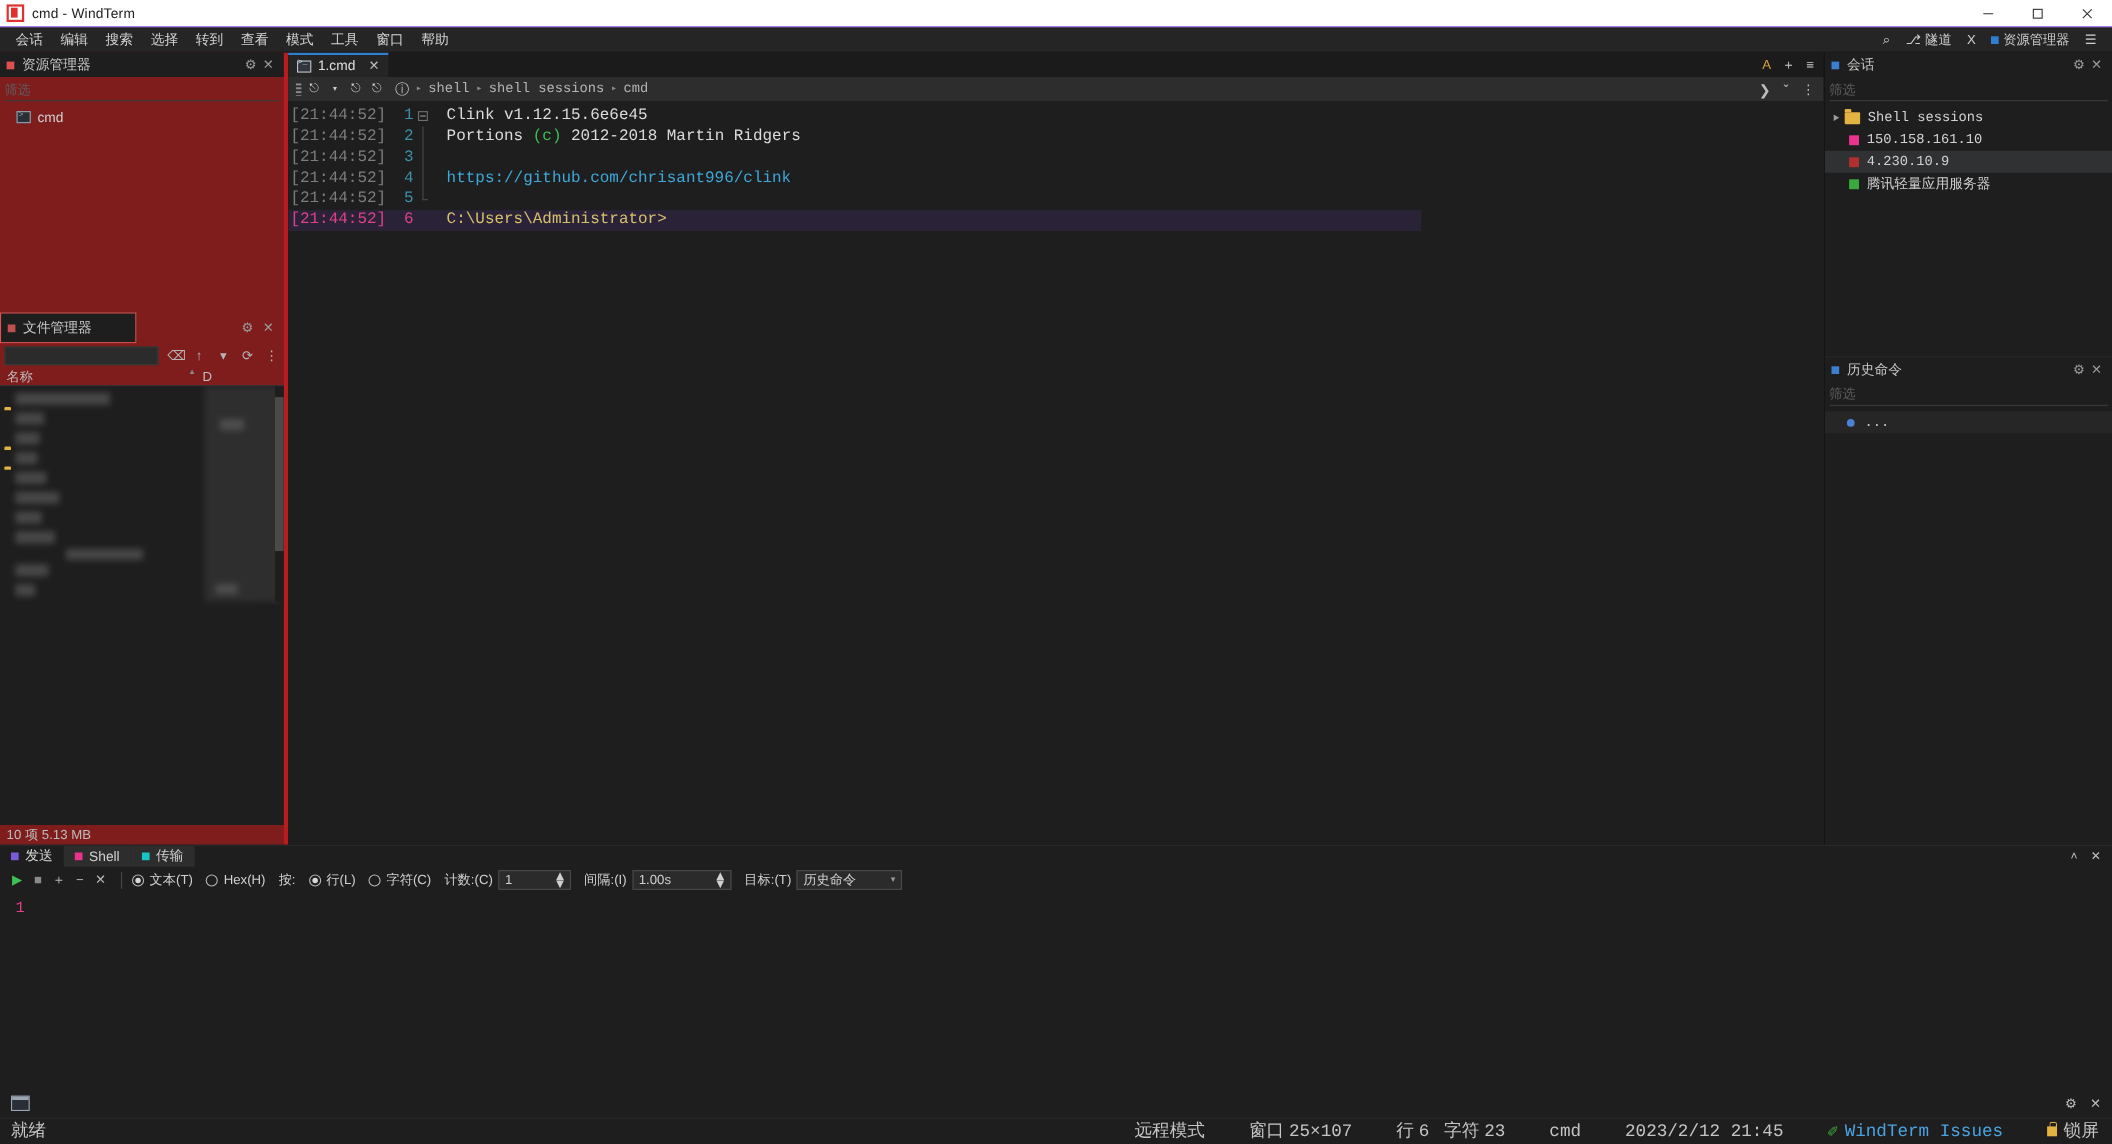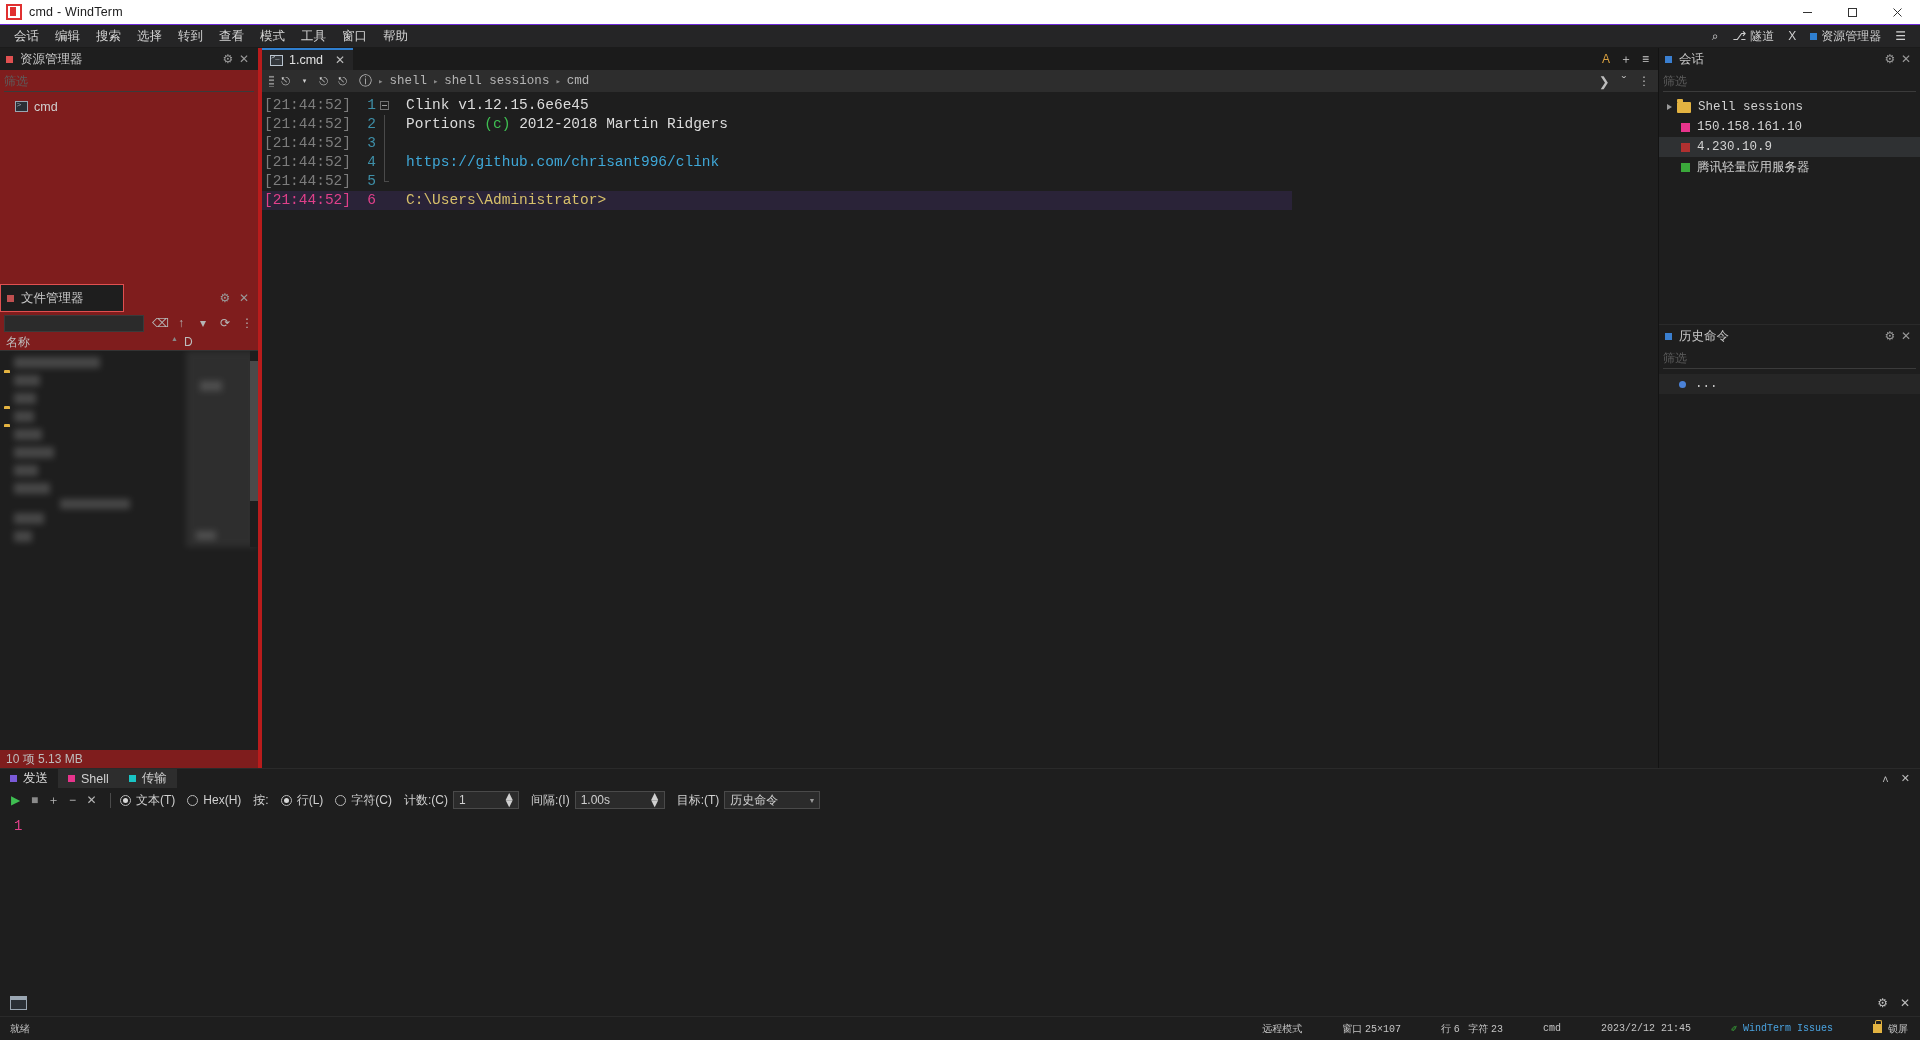--- a/index.html
+++ b/index.html
@@ -171,21 +171,21 @@
   .combo { width:96px;height:18px;background:#2b2b2b;border:1px solid #4a4a4a;display:flex;align-items:center;justify-content:space-between;padding:0 4px 0 5px;font-size:12px;color:#d0d0d0; }
   .combo .car { font-size:7px;color:#9a9a9a; }
   .send-edit { height: 178px; background:#1e1e1e; font-family:"Liberation Mono",monospace; font-size:14px; padding: 6px 0 0 14px; color:#e0408a; }
 
   
   .bottombar { height: 26px; flex:none; display:flex; align-items:center; background:#1e1e1e; padding-left:10px; }
   .bb-ico { width:17px;height:14px;border:1px solid #9aa6b2;background:#2a2f35;position:relative; }
   .bb-ico::after{content:"";position:absolute;left:0;top:0;right:0;height:3px;background:#9aa6b2;}
   .bb-spacer{flex:1 1 auto;}
   .bb-right{display:flex;align-items:center;gap:12px;padding-right:10px;color:#bdbdbd;font-size:12px;}
-  .statusbar { height: 24px; flex:none; display:flex; align-items:center; background:#1e1e1e; font-size:10px; color:#c4c4c4; padding-left:10px; border-top:1px solid #2a2a2a; }
+  .statusbar { height: 24px; flex:none; display:flex; align-items:center; background:#1e1e1e; font-size:16px; color:#c4c4c4; padding-left:10px; border-top:1px solid #2a2a2a; }
   .sb-spacer{flex:1 1 auto;}
   .sb-items{display:flex;align-items:center;gap:40px;padding-right:12px;font-family:"Liberation Sans",sans-serif;}
   .sb-mono{font-family:"Liberation Mono",monospace;}
   .sb-link{color:#4aa3e0;font-family:"Liberation Mono",monospace;display:flex;align-items:center;gap:6px;}
   .sb-lock{display:flex;align-items:center;gap:6px;}
   .lock-ico{width:9px;height:9px;background:#e3b341;position:relative;}
   .lock-ico::before{content:"";position:absolute;left:2px;top:-4px;width:5px;height:4px;border:1px solid #e3b341;border-bottom:none;border-radius:2px 2px 0 0;}
   .scrollbar-v { position:absolute; right:0; top:0; width:8px; background:#1e1e1e; }
   .scrollbar-thumb { background:#4a4a4a; width:8px; }
 </style>

